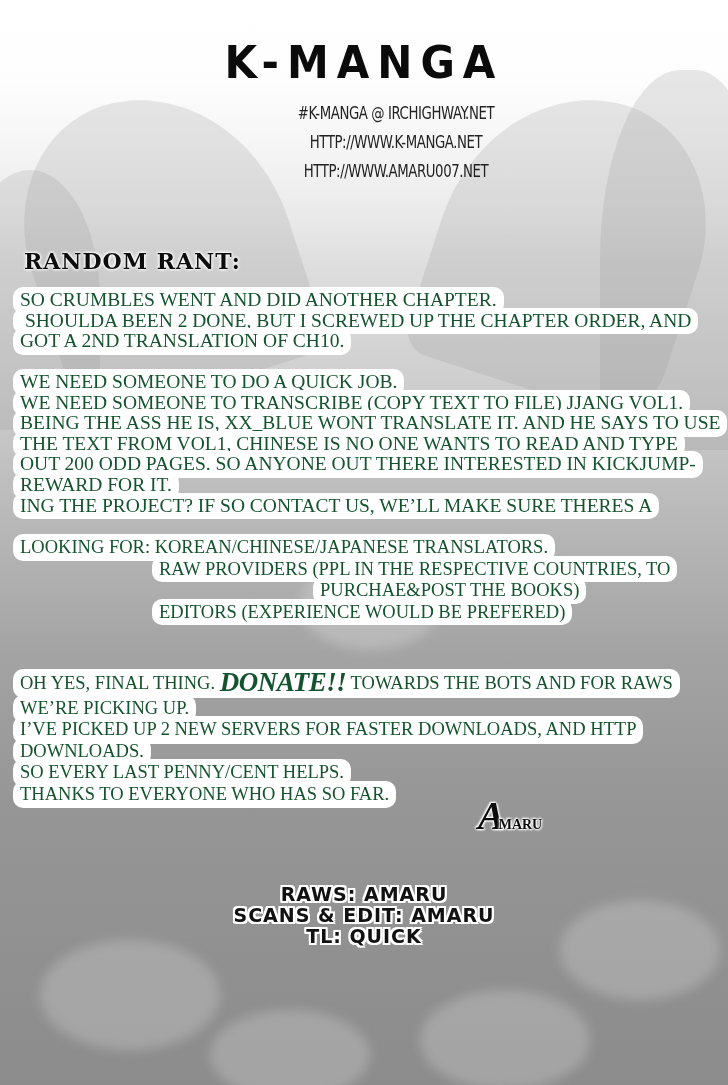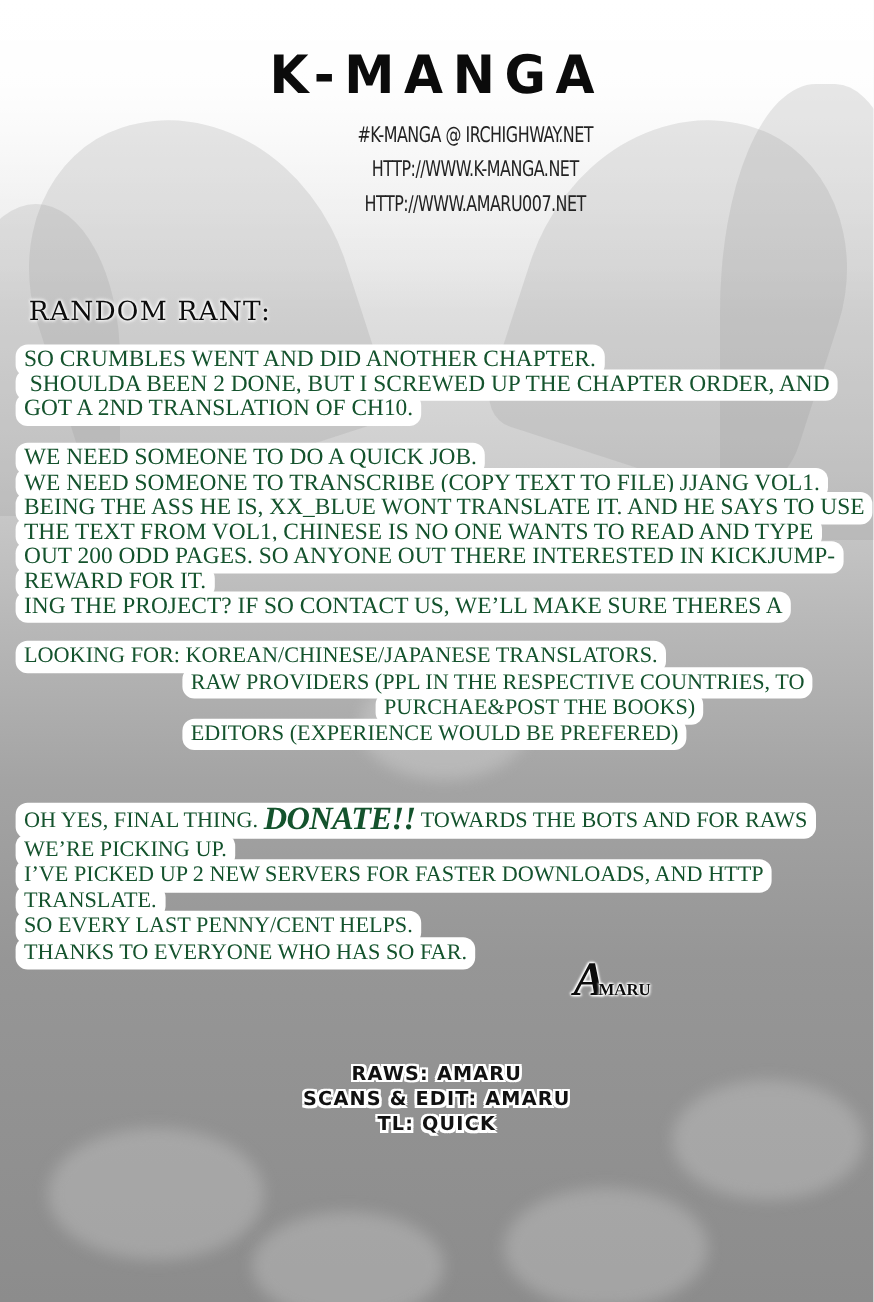--- a/index.html
+++ b/index.html
@@ -33,21 +33,21 @@
     }
     .links {
       position: absolute; left: 0; width: 728px; top: 98px; text-align: center;
       font-family: "DejaVu Sans Condensed", "DejaVu Sans", sans-serif; font-size: 18px;
       color: #222; line-height: 29px; letter-spacing: -0.5px; padding-left: 32px;
     }
     .links div { transform: scaleX(0.82); }
 
     .heading {
       position: absolute; left: 24px; top: 248px;
-      font-family: "DejaVu Serif", serif; font-weight: 400; font-size: 22px; letter-spacing: 1px;
+      font-family: "DejaVu Serif", serif; font-weight: 700; font-size: 22px; letter-spacing: 1px;
       color: #0d0d0d;
       text-shadow: 0 0 3px #fff, 0 0 3px #fff, 0 0 4px #fff;
     }
 
     .block {
       position: absolute; font-family: "Liberation Serif", serif; color: #14532d;
       font-size: 19.5px; line-height: 20.6px;
     }
     .line {
       display: inline-block; background: #ffffff; padding: 0 4px; border-radius: 7px;
@@ -72,21 +72,21 @@
       position: absolute; left: 478px; top: 792px;
       font-family: Liberation Serif, serif; color: #0c0c0c;
       text-shadow: 0 0 2px #fff, 0 0 2px #fff, 0 0 3px #fff, 1px 1px 2px #fff, -1px -1px 2px #fff;
       text-align: center;
     }
     .signature .big { font-size: 40px; font-weight: bold; font-style: italic; }
     .signature .small { font-size: 14px; font-weight: bold; letter-spacing: 0; margin-left: -6px; }
 
     .credits {
       position: absolute; left: 0; width: 728px; top: 884px; text-align: center;
-      font-family: "DejaVu Sans", sans-serif; font-weight: bold; font-size: 16px; line-height: 21px;
+      font-family: "DejaVu Sans", sans-serif; font-weight: bold; font-size: 19px; line-height: 21px;
       color: #111; letter-spacing: 1px;
       text-shadow:
         2px 0 0 #fff, -2px 0 0 #fff, 0 2px 0 #fff, 0 -2px 0 #fff,
         2px 2px 0 #fff, -2px -2px 0 #fff, 2px -2px 0 #fff, -2px 2px 0 #fff;
     }
   </style>
 </head>
 <body>
 
 <div class="page">
@@ -130,21 +130,21 @@
     <div class="row"><span class="line"><span>LOOKING FOR:</span> <span>KOREAN/CHINESE/JAPANESE TRANSLATORS.</span></span></div>
     <div class="row indent1"><span class="line">RAW PROVIDERS (PPL IN THE RESPECTIVE COUNTRIES, TO</span></div>
     <div class="row indent2"><span class="line">PURCHAE&amp;POST THE BOOKS)</span></div>
     <div class="row indent1"><span class="line">EDITORS (EXPERIENCE WOULD BE PREFERED)</span></div>
   </div>
 
   <div class="block blk4">
     <div class="row" style="height:26px;"><span class="line"><span>OH YES, FINAL THING.</span> <span class="donate">DONATE!!</span> <span>TOWARDS THE BOTS AND FOR RAWS</span></span></div>
     <div class="row"><span class="line">WE’RE PICKING UP.</span></div>
     <div class="row"><span class="line">I’VE PICKED UP 2 NEW SERVERS FOR FASTER DOWNLOADS, AND HTTP</span></div>
-    <div class="row"><span class="line">TRANSLATE.</span></div>
+    <div class="row"><span class="line">DOWNLOADS.</span></div>
     <div class="row"><span class="line">SO EVERY LAST PENNY/CENT HELPS.</span></div>
     <div class="row"><span class="line">THANKS TO EVERYONE WHO HAS SO FAR.</span></div>
   </div>
 
   <div class="signature">
     <span class="big">A</span><span class="small">MARU</span>
   </div>
 
   <div class="credits">
     <div>RAWS: AMARU</div>

